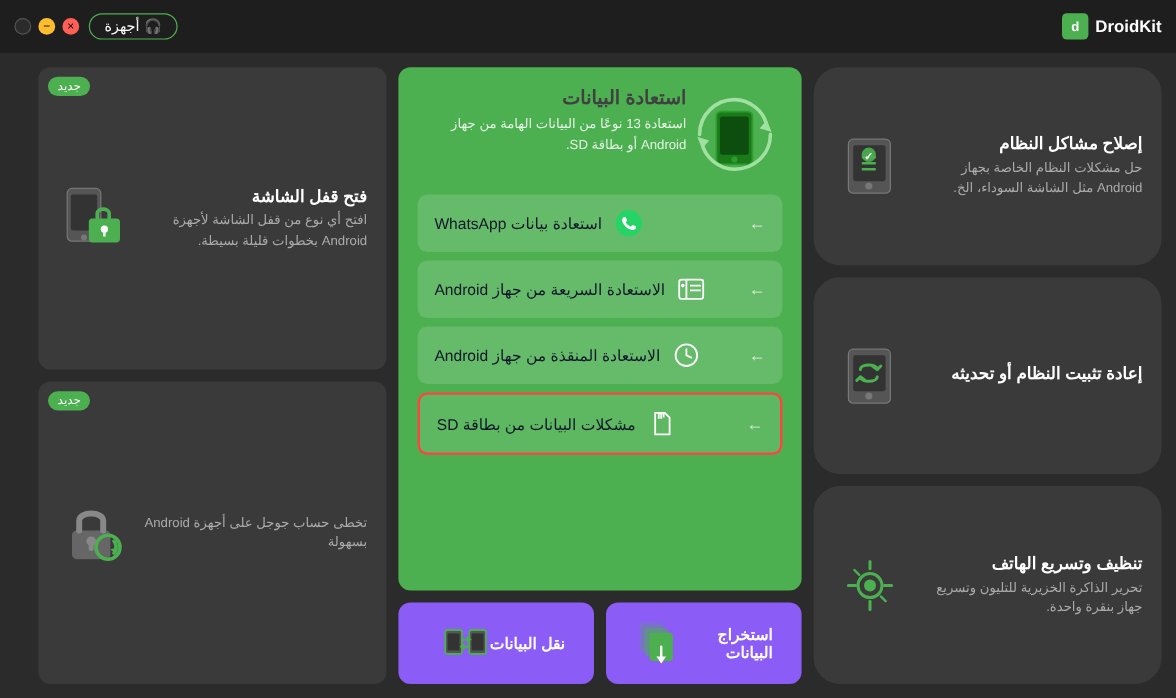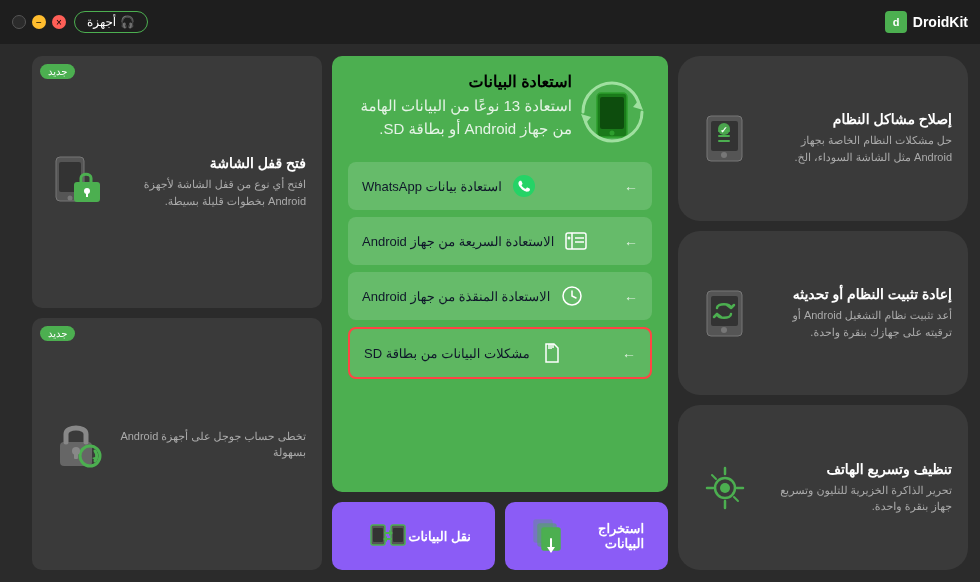--- a/index.html
+++ b/index.html
@@ -155,28 +155,28 @@
     .dr-header {
       display: flex;
       justify-content: space-between;
       align-items: flex-start;
       margin-bottom: 10px;
     }
     .dr-title-block {
       text-align: right;
     }
     .dr-title {
-      color: #000000;
+      color: #404040;
       font-size: 16px;
       font-weight: bold;
       margin-bottom: 4px;
     }
     .dr-subtitle {
       color: rgba(255,255,255,0.85);
-      font-size: 15px;
+      font-size: 11px;
       line-height: 1.5;
     }
     .dr-graphic {
       width: 80px;
       height: 80px;
       flex-shrink: 0;
       display: flex;
       align-items: center;
       justify-content: center;
     }
@@ -346,21 +346,20 @@
           <path d="M22 20 L32 20 M22 25 L32 25 M22 30 L32 30" stroke="#4caf50" stroke-width="2" stroke-linecap="round"></path>
           <circle cx="27" cy="18" r="6" fill="#4caf50" opacity="0.9"></circle>
           <text x="27" y="22" text-anchor="middle" fill="white" font-size="9" font-weight="bold">✓</text>
         </svg>
       </div>
     </div>
 
     <div class="card">
       <div class="card-text">
         <div class="card-title">إعادة تثبيت النظام أو تحديثه</div>
-        <div class="card-desc">أعد تثبيت نظام التشغيل Android أو ترقيته على جهازك بنقرة واحدة.</div>
       </div>
       <div class="card-icon">
         <svg width="55" height="55" viewBox="0 0 55 55">
           <rect x="10" y="5" width="35" height="45" rx="4" fill="#555" stroke="#777" stroke-width="1"></rect>
           <rect x="14" y="10" width="27" height="30" rx="2" fill="#333"></rect>
           <circle cx="27" cy="44" r="3" fill="#777"></circle>
           <path d="M20 22 C20 17 34 17 34 22 M34 22 L30 19 M34 22 L37 19" stroke="#4caf50" stroke-width="2.5" stroke-linecap="round" fill="none"></path>
           <path d="M34 28 C34 33 20 33 20 28 M20 28 L24 31 M20 28 L17 31" stroke="#4caf50" stroke-width="2.5" stroke-linecap="round" fill="none"></path>
         </svg>
       </div>

